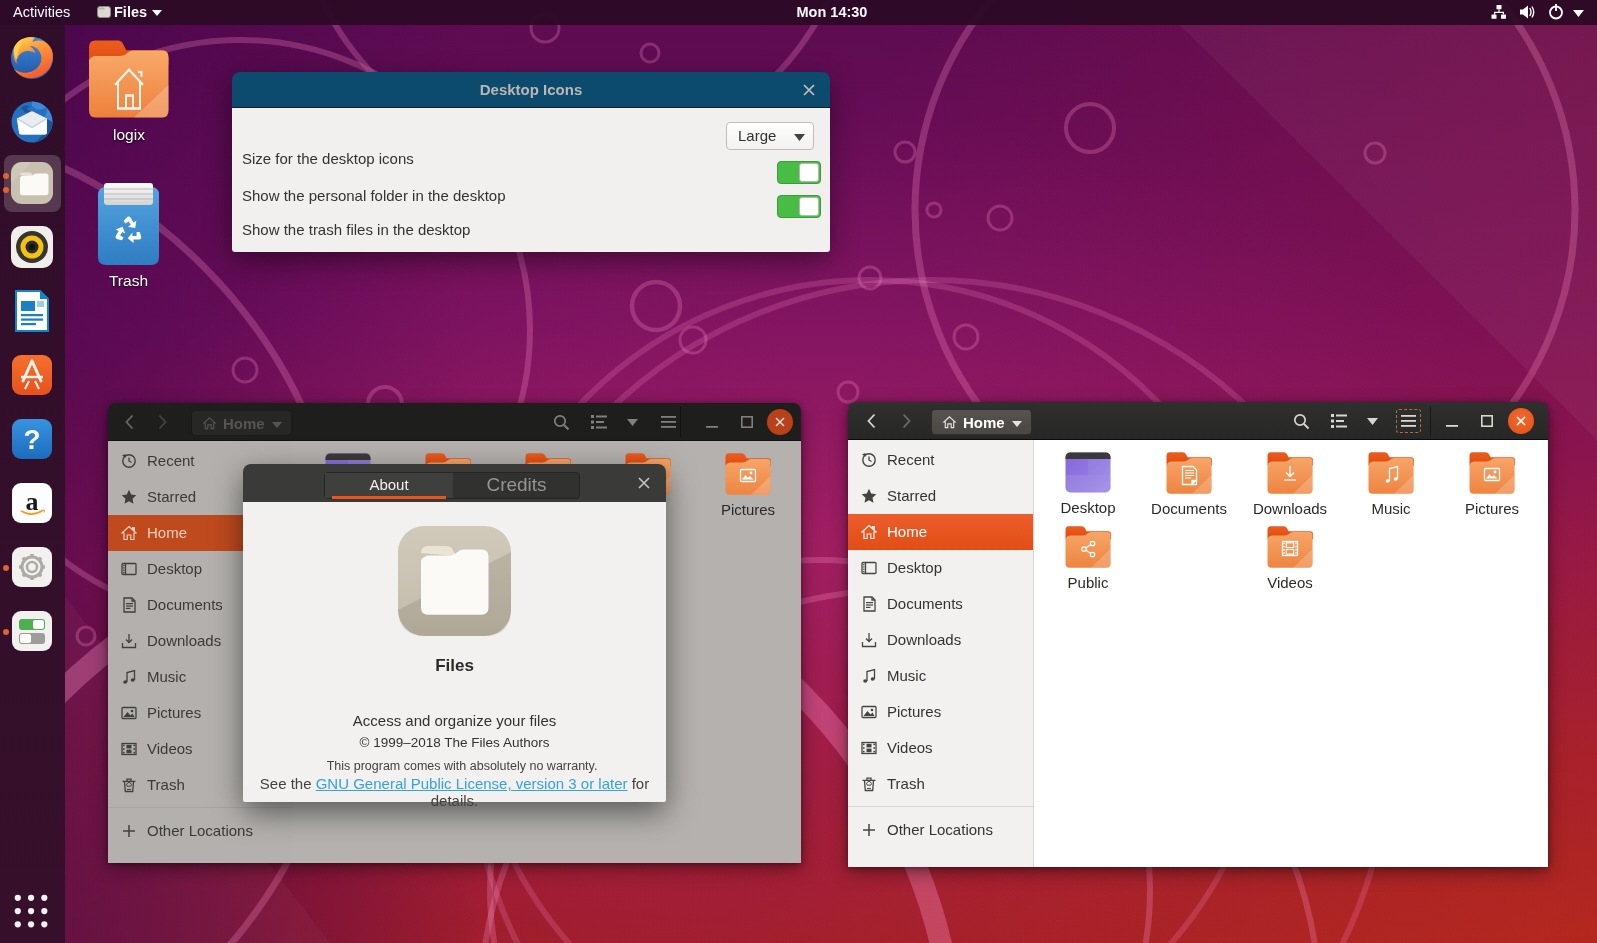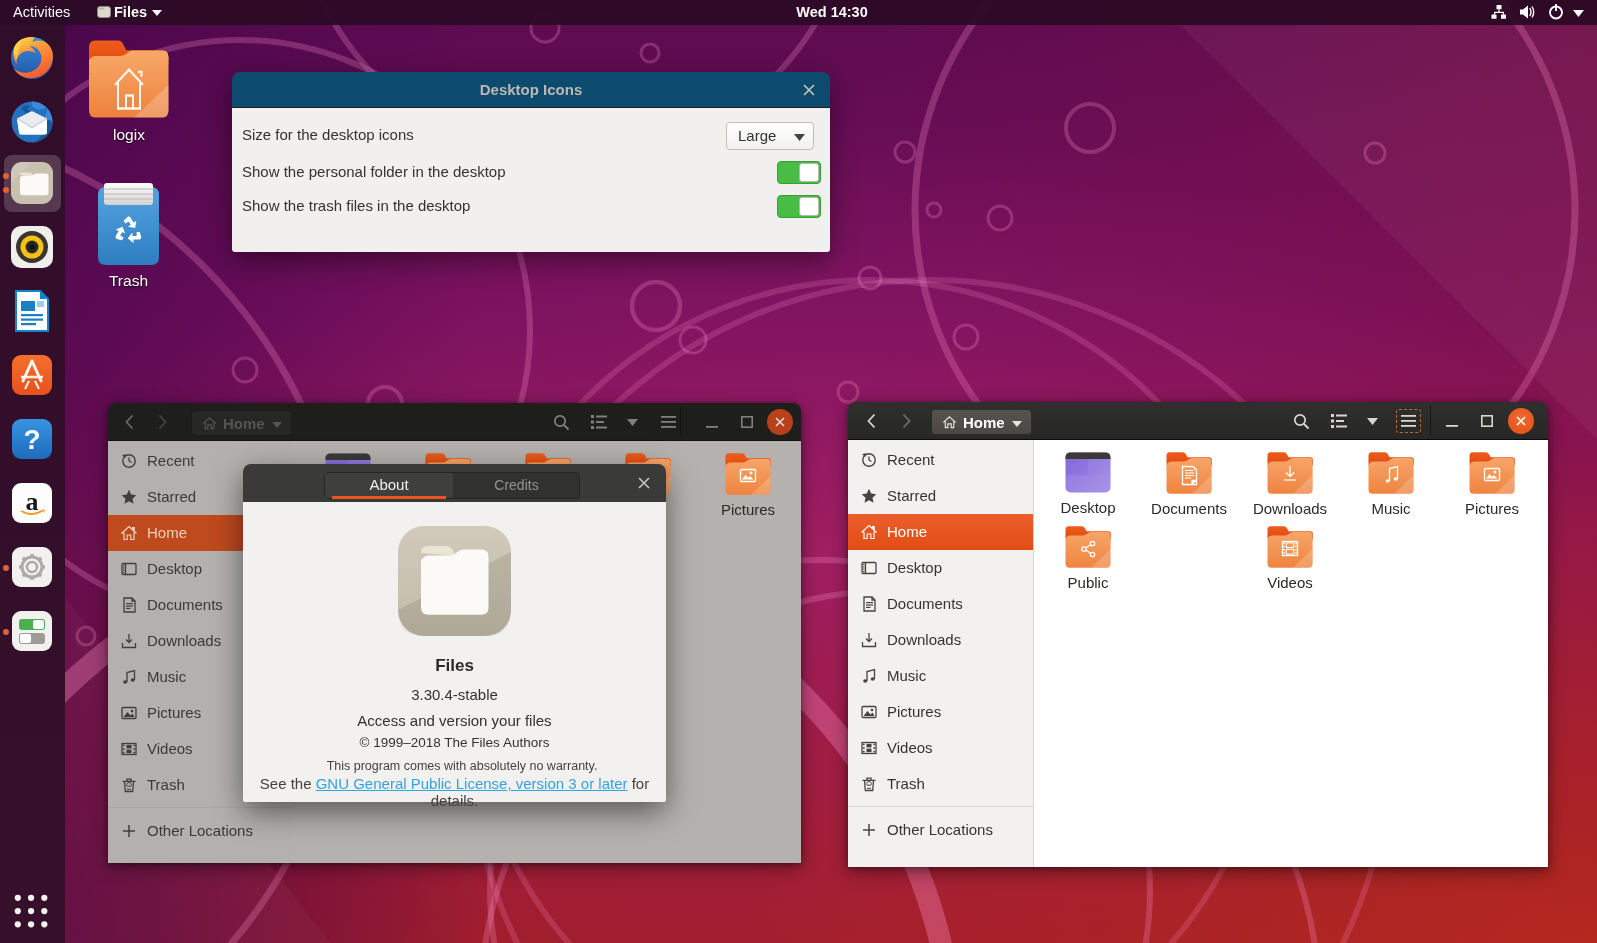--- a/index.html
+++ b/index.html
@@ -54,21 +54,21 @@
 
 
 .navbtn { position:absolute; top:7px; width:101px; height:26px; border-radius:4px; font-size:15px; font-weight:bold; }
 .titlebtn { position:absolute; top:6px; width:26px; height:26px; border-radius:50%; }
 
 
 #dicdlg { position:absolute; left:232px; top:72px; width:598px; height:180px; border-radius:8px; box-shadow:0 8px 28px rgba(0,0,0,0.45); }
 #dicdlg .dtb { position:absolute; left:0; top:0; right:0; height:36px; background:#0c4a6e; border-radius:8px 8px 0 0; border-bottom:1px solid #1c1c1c; }
 #dicdlg .dtitle { position:absolute; width:100%; text-align:center; line-height:36px; color:#bbb8b4; font-weight:bold; font-size:15px; }
 #dicdlg .dbody { position:absolute; left:0; right:0; top:36px; bottom:0; background:#f1f0ef; border-radius:0 0 3px 3px; }
-#dicdlg .lab { position:absolute; left:10px; font-size:15px; color:#35332f; }
+#dicdlg .lab { position:absolute; left:10px; font-size:15px; color:#35332f;margin-top:24px; }
 .toggle { position:absolute; left:545px; width:44px; height:23px; border-radius:4px; background:#47bd45; border:1px solid #35a133; }
 .toggle .knob { position:absolute; right:1px; top:1px; width:20px; height:19px; border-radius:3px; background:#fff; border:1px solid #b9b5b0; }
 
 
 #about { position:absolute; left:243px; top:464px; width:423px; height:338px; border-radius:8px; box-shadow:0 10px 30px rgba(0,0,0,0.5); }
 #about .atb { position:absolute; left:0; right:0; top:0; height:38px; background:#3a3a38; border-radius:8px 8px 0 0; }
 #about .abody { position:absolute; left:0; right:0; top:38px; bottom:0; background:#f2f1f0; border-radius:0 0 2px 2px; }
 .ctr { position:absolute; width:100%; text-align:center; }
 
 a.gnu { color:#30a3e0; }
@@ -177,21 +177,21 @@
 <div id="topbar">
   <span class="act">Activities</span>
   <svg class="tbicon" style="left:97px;top:6px;" width="14" height="12" viewBox="0 0 14 12">
     <rect x="0.5" y="0.5" width="13" height="11" rx="2.5" fill="#ddd8d0" stroke="#8d887e"></rect>
     <path d="M1.5,3.5 q0-2 2-2 h3.2 l1.6 2 z" fill="#bab4a8"></path>
   </svg>
   <span class="filesmenu">Files</span>
   <svg class="tbicon" style="left:152px; top:10px;" width="10" height="6" viewBox="0 0 10 6">
         <path d="M0,0 h10 l-5,6 z" fill="#fff"></path>
       </svg>
-  <span class="clock">Wed 14:30</span>
+  <span class="clock">Mon 14:30</span>
 
   <svg class="tbicon" style="left:1491px;" width="16" height="16" viewBox="0 0 16 16" fill="#fff">
     <rect x="5.5" y="1" width="5" height="4.2" rx="0.5"></rect>
     <rect x="0.5" y="10.5" width="5" height="4.2" rx="0.5"></rect>
     <rect x="10" y="10.5" width="5" height="4.2" rx="0.5"></rect>
     <path d="M7.4,5.2 h1.2 v2.6 h4.4 v2.8 h-1.2 v-1.6 H4.2 v1.6 H3 V7.8 h4.4 z"></path>
   </svg>
 
   <svg class="tbicon" style="left:1519px;" width="17" height="16" viewBox="0 0 17 16">
     <path d="M1,5.5 h3 L9,1.5 v13 L4,10.5 H1 z" fill="#fff"></path>
@@ -571,21 +571,21 @@
           </svg>
       <span class="lbl">Pictures</span>
     </div>
   </div>
 </div>
 <div id="about">
   <div class="atb">
     <div class="abs" style="left:81px;top:8px;width:256px;height:27px;background:#313130;border:1px solid #252524;border-radius:4px;"></div>
     <div class="abs" style="left:82px;top:9px;width:128px;height:25px;background:#3f3f3d;"></div>
     <div class="abs" style="left:82px;top:6px;width:128px;text-align:center;line-height:30px;color:#f2f0ee;font-size:15px;">About</div>
-    <div class="abs" style="left:210px;top:6px;width:127px;text-align:center;line-height:30px;color:#97948f;font-size:14px;">Credits</div>
+    <div class="abs" style="left:210px;top:6px;width:127px;text-align:center;line-height:30px;color:#97948f;font-size:19px;">Credits</div>
     <div class="abs" style="left:89px;top:32px;width:114px;height:3px;background:#e95420;"></div>
     <svg class="abs" style="left:394px;top:12px;" width="14" height="14" viewBox="0 0 14 14">
           <path d="M2,2 L12,12 M12,2 L2,12" stroke="#c4c1bd" stroke-width="1.7"></path>
         </svg>
   </div>
   <div class="abody">
     <svg class="abs" style="left:153px;top:24px;" width="117" height="110" viewBox="0 0 117 110">
       <defs>
         <linearGradient id="aic" x1="0" y1="0" x2="0" y2="1">
               <stop offset="0" stop-color="#cdc5b4"></stop>
@@ -594,22 +594,21 @@
       </defs>
       <rect x="2" y="0" width="113" height="110" rx="26" fill="url(#aic)"></rect>
       <path d="M2,84 L115,26 V84 q0,26 -26,26 H28 q-26,0 -26,-26 z" fill="#00000012" transform="translate(0,0)"></path>
       <path d="M2,84 L115,26 V26 q0,-26 -26,-26 H28 q-26,0 -26,26 z" fill="#ffffff" fill-opacity="0.09"></path>
       <g>
         <path d="M25,27 q0,-7 7,-7 h18 q4.5,0 6.8,3.9 l3.4,5.8 h-3.4z" fill="#eae4d5"></path>
         <path d="M25,34 q3.4,-4.5 7.9,-4.5 h20 q5,0 7.9,-3.1 q2.7,-3 6.7,-3 h18 q7,0 7,7 v51 q0,7.3 -7.3,7.3 h-52.9 q-7.3,0 -7.3,-7.3 z" fill="#fbfaf7"></path>
       </g>
     </svg>
     <div class="ctr" style="top:154px;font-size:17px;font-weight:bold;color:#2c2a27;">Files</div>
-    <div class="ctr" style="top:184px;font-size:15px;color:#34322f;">3.30.4-stable</div>
-    <div class="ctr" style="top:210px;font-size:15px;color:#34322f;">Access and version your files</div>
+    <div class="ctr" style="top:210px;font-size:15px;color:#34322f;">Access and organize your files</div>
     <div class="ctr" style="top:233px;font-size:13.5px;color:#34322f;">© 1999–2018 The Files Authors</div>
     <div class="ctr" style="top:257px;font-size:12.5px;color:#45423e;padding-left:15px;">This program comes with absolutely no warranty.</div>
     <div class="ctr" style="top:273px;font-size:15px;color:#45423e;">See the <a class="gnu" href="#">GNU General Public License, version 3 or later</a> for details.</div>
   </div>
 </div>
 <div id="rightwin" class="win" style="left:848px; top:402px; width:700px; height:465px;">
   <div class="tb tb-f">
     <svg class="abs" style="left:18px;top:11px;" width="10" height="16" viewBox="0 0 10 16">
           <path d="M8.5,1.5 L2.5,8 L8.5,14.5" stroke="#d9d5d0" stroke-width="1.8" fill="none"></path>
         </svg>

